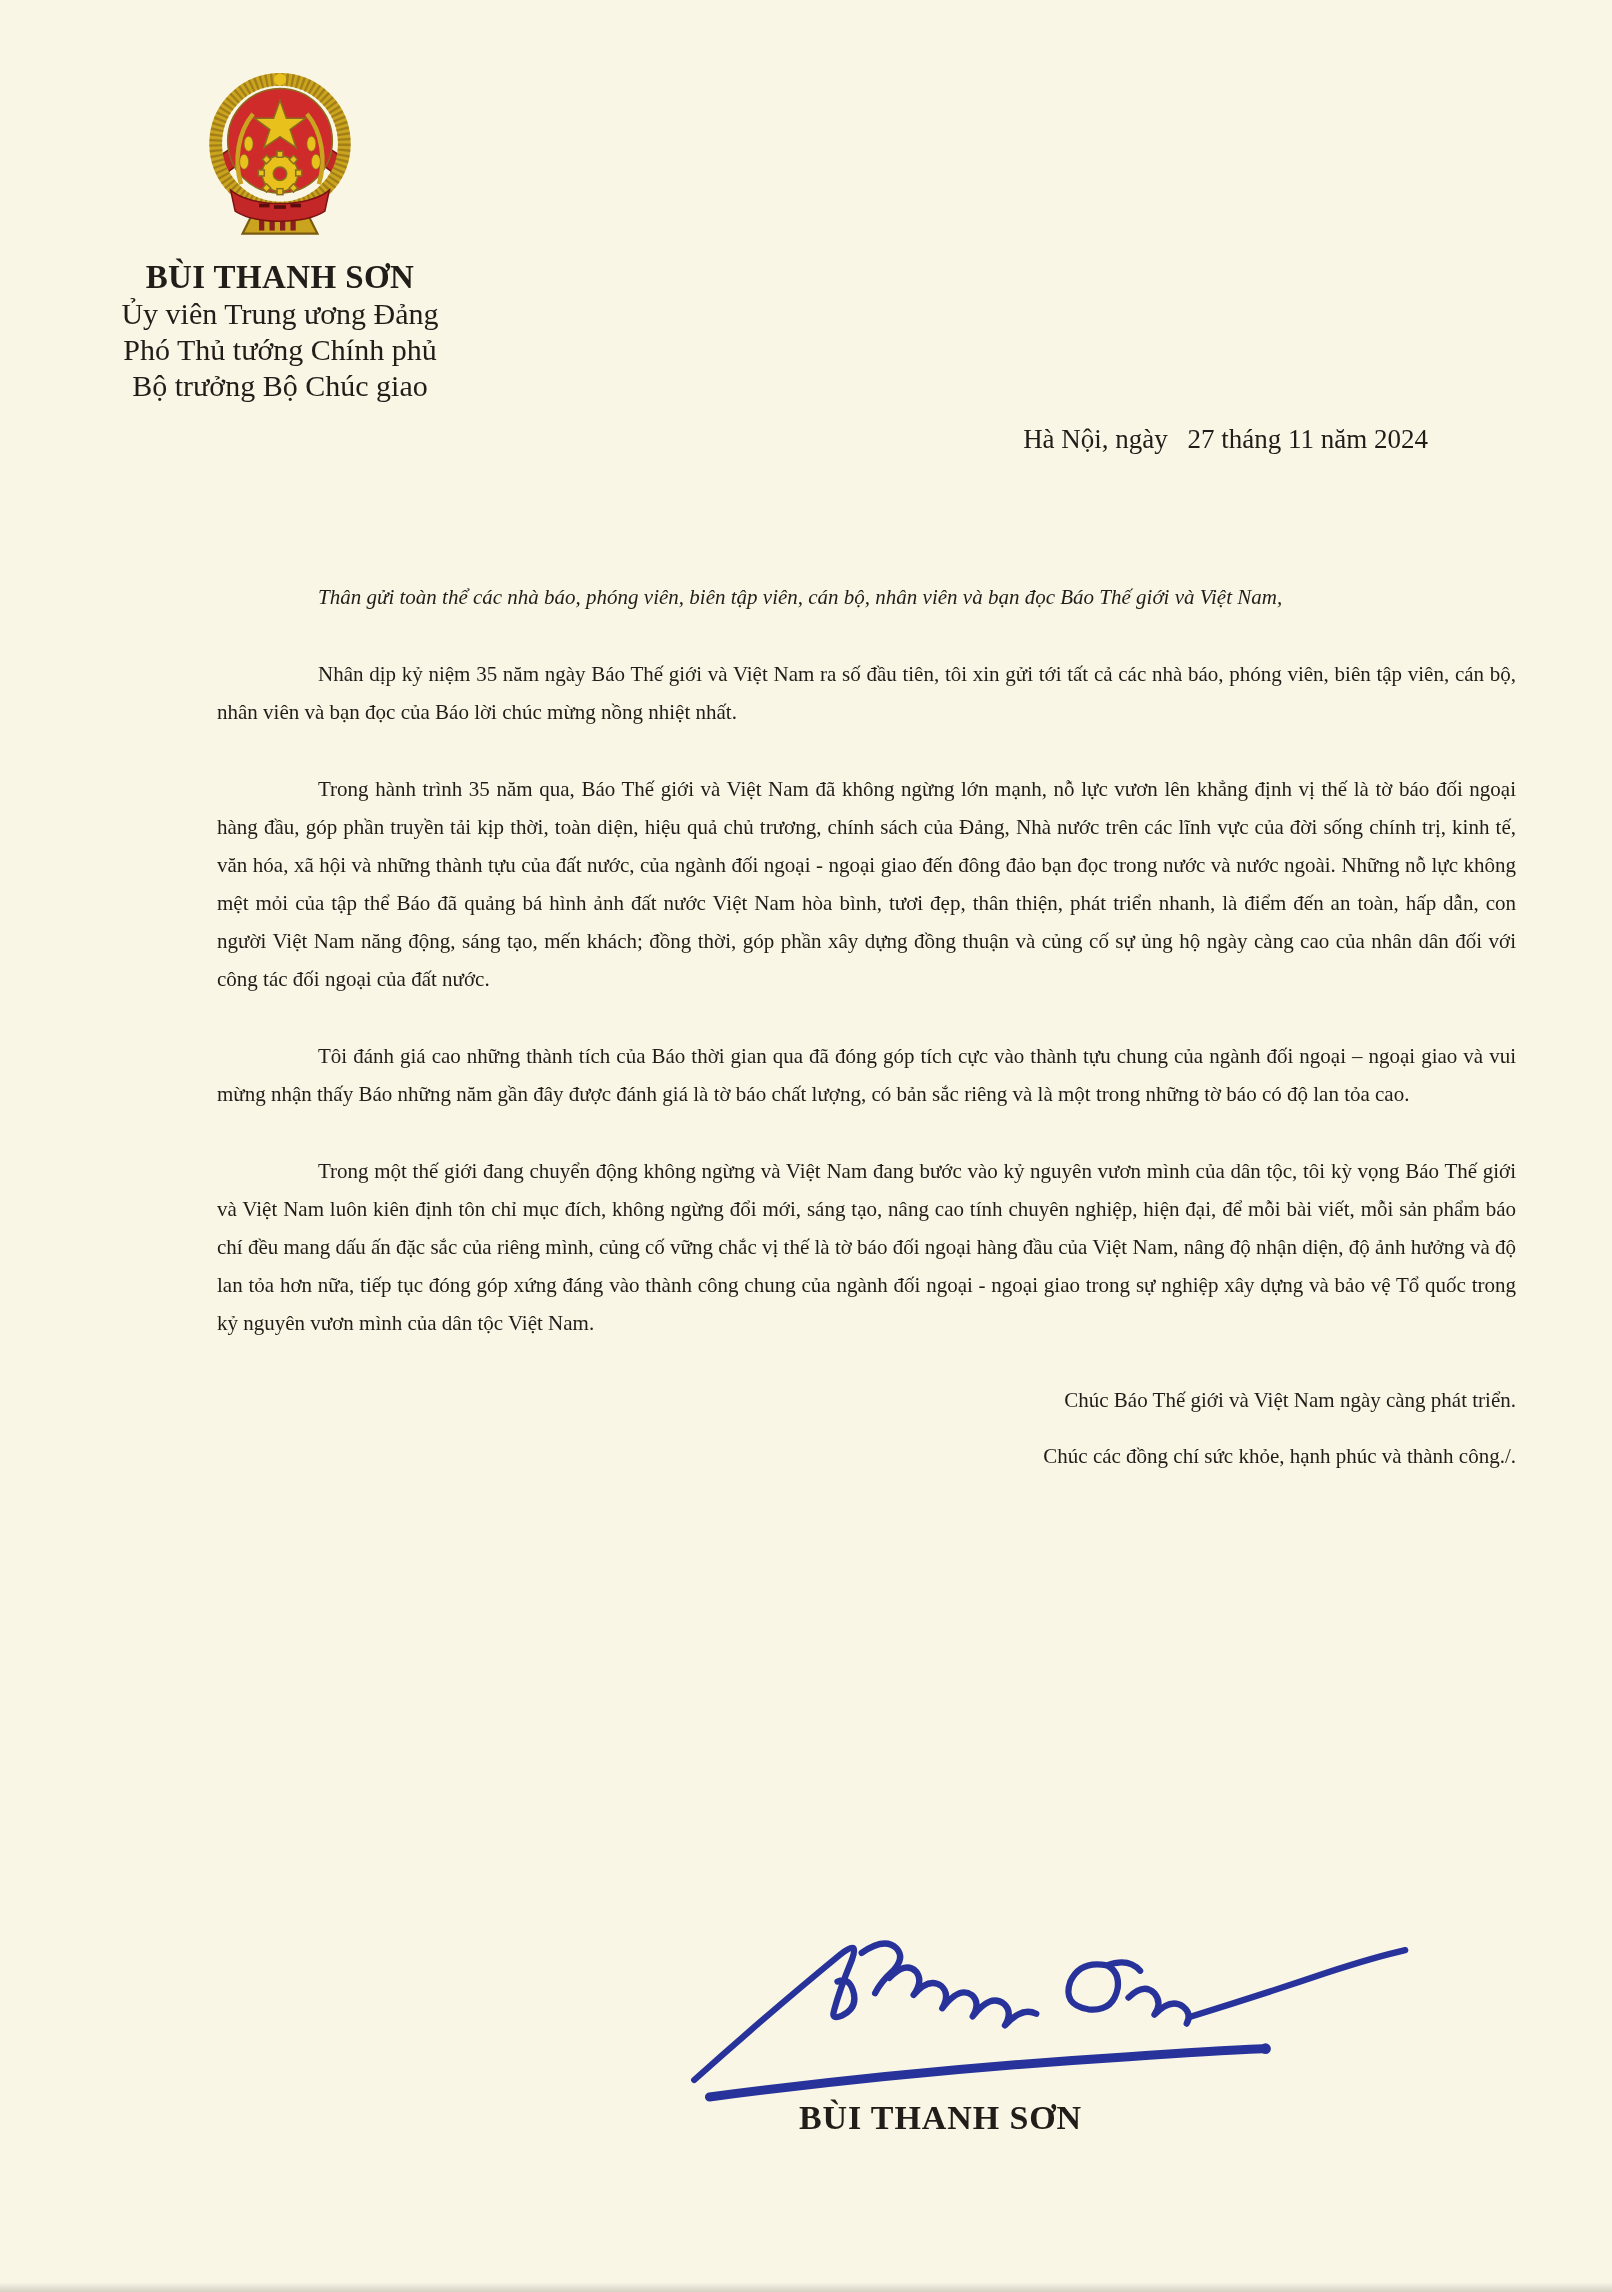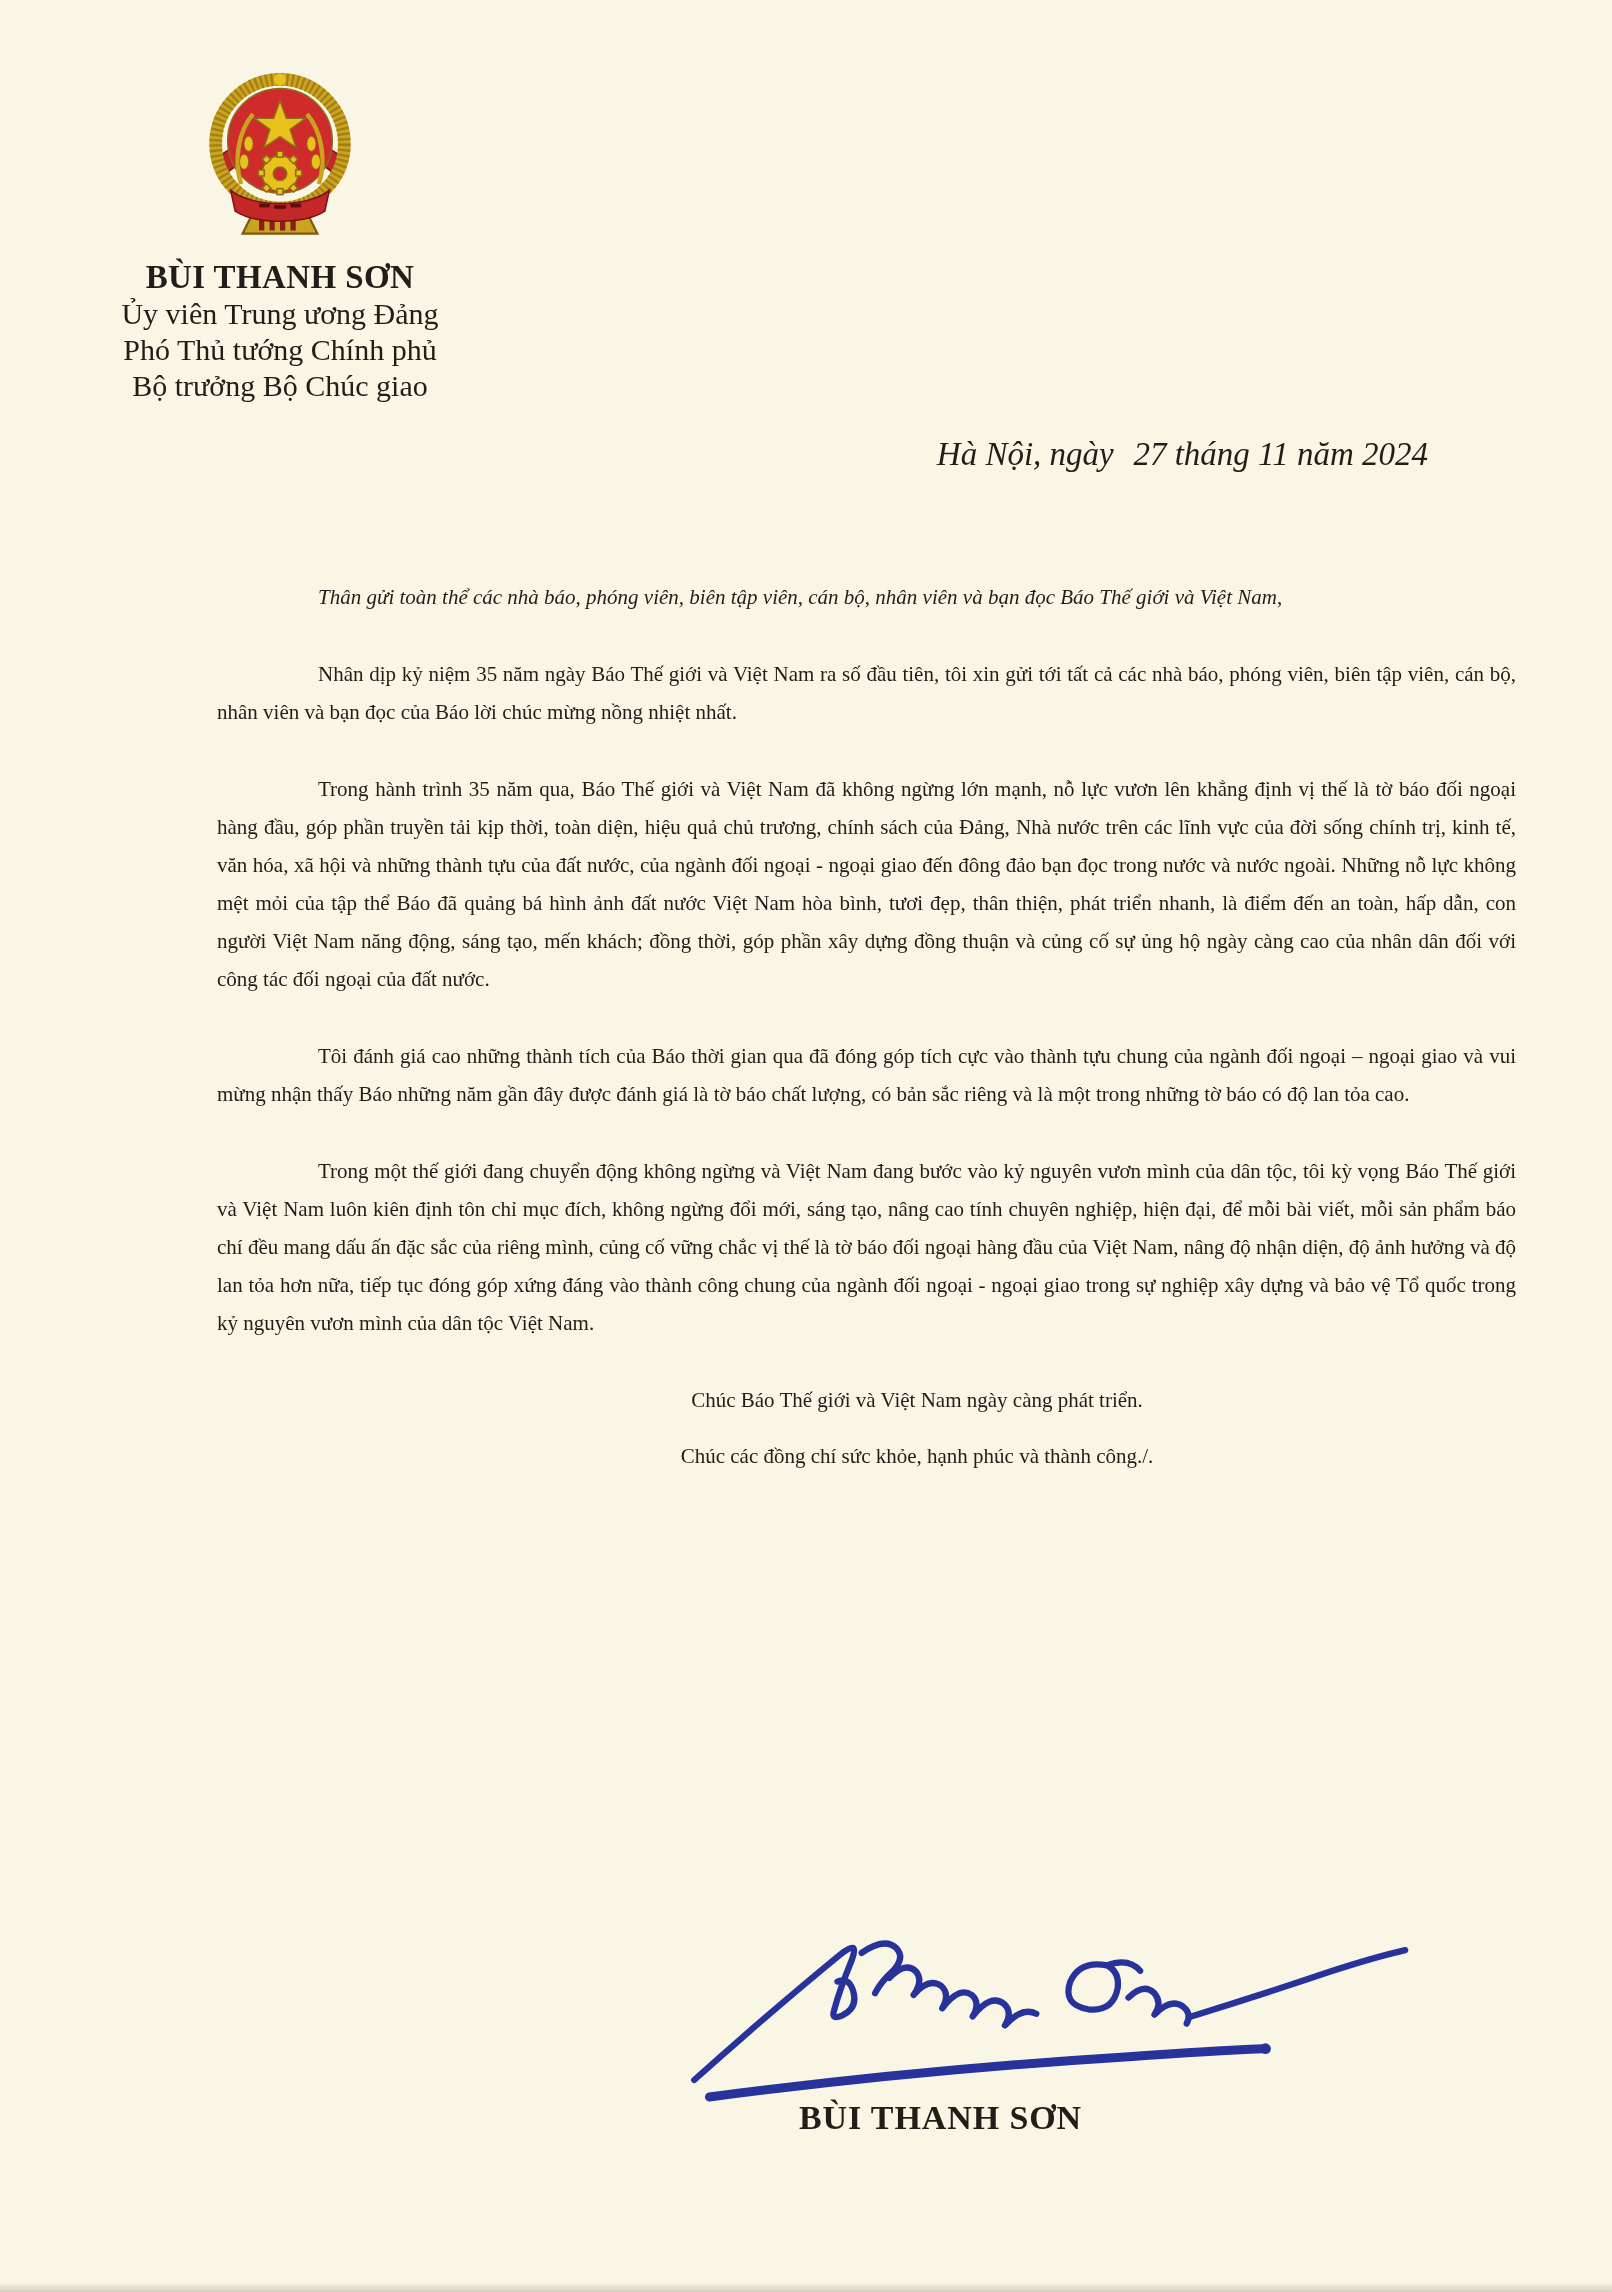--- a/index.html
+++ b/index.html
@@ -32,40 +32,39 @@
     white-space: nowrap;
   }
   .lh-title {
     font-size: 30px;
     line-height: 36px;
     white-space: nowrap;
   }
   
   .dateline {
     position: absolute;
-    top: 436px;
+    top: 424px;
     right: 184px;
-    font-style: italic;
-    font-size: 33px;
+    font-size: 27px;
     white-space: nowrap;
   }
   .dateline .gap { display: inline-block; width: 19.7px; }
   
   .body-text {
     position: absolute;
     left: 217px;
     top: 578px;
     width: 1299px;
     font-size: 21px;
     line-height: 38px;
     text-align: justify;
   }
   .body-text p { margin: 0 0 39px 0; text-indent: 101px; }
   .salutation { font-style: italic; }
-  .closing { text-align: center; margin-bottom: 18px !important; }
+  .closing { text-align: right; margin-bottom: 18px !important; }
   .closing-first { margin-top: -10.7px; }
   
   .valediction {
     position: absolute;
     top: 1874px;
     left: 627px;
     width: 627px;
     text-align: center;
     font-style: italic;
     font-size: 32px;

